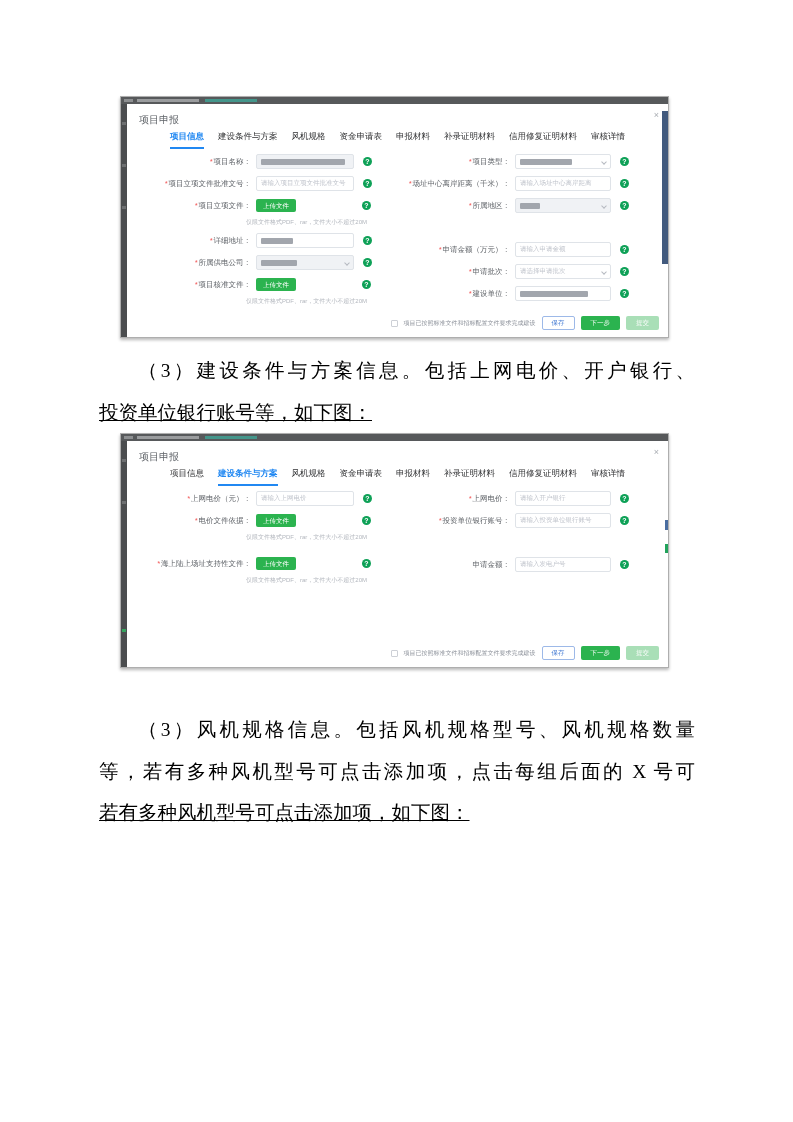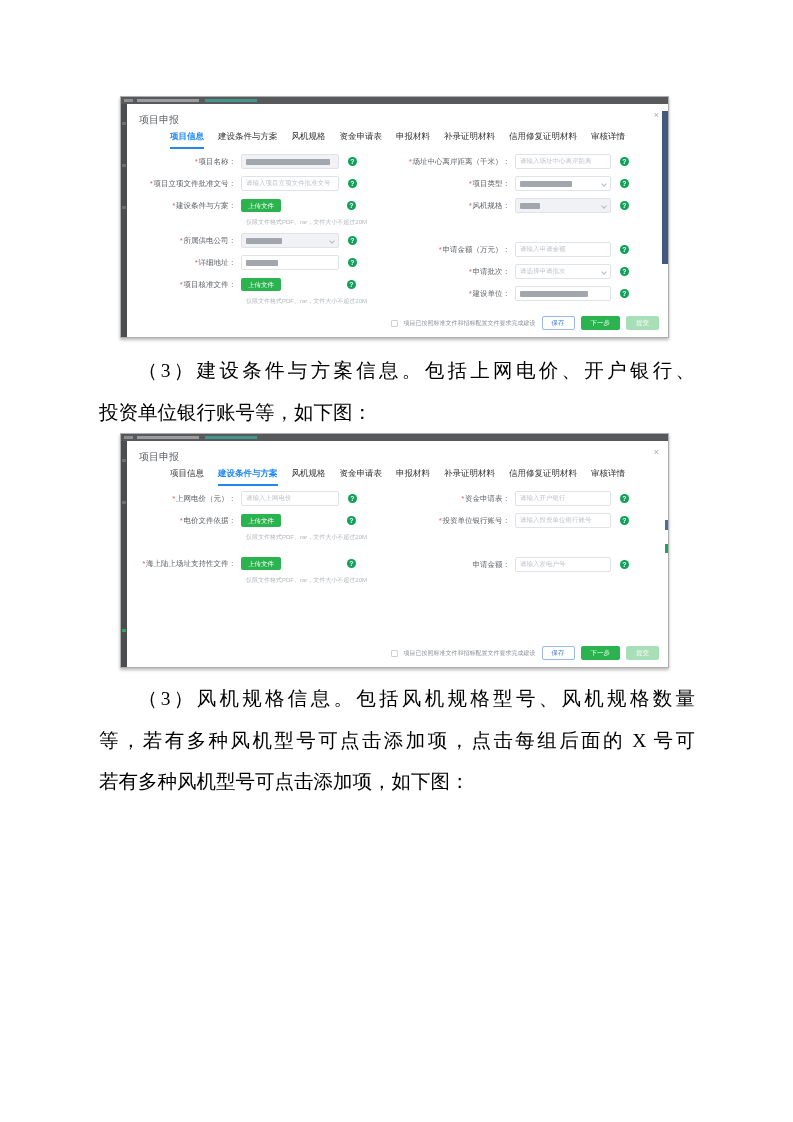--- a/index.html
+++ b/index.html
@@ -1,24 +1,24 @@
 <!DOCTYPE html>
 <html><head>
 <meta charset="utf-8">
 <style>
   * { margin:0; padding:0; box-sizing:border-box; }
   html,body { width:793px; height:1122px; background:#ffffff; font-family:"Liberation Sans","DejaVu Sans",sans-serif; position:relative; }
 
   
   .para { position:absolute; left:99px; width:596px; font-family:"Liberation Serif","DejaVu Serif",serif; color:#000; font-size:19.5px; line-height:41.5px; }
   .para .jline { text-align:justify; text-align-last:justify; }
-  .para .lastline { text-align:left; text-align-last:left; }
+  .para .lastline { text-align:left; text-align-last:left;text-decoration:underline; }
   .para .indent { text-indent:2em; }
   #para2 { top:350px; }
-  #para3 { top:678px; }
+  #para3 { top:709px; }
 
   
   .shot { position:absolute; left:120px; width:549px; background:#fff; border:1px solid #aeaeae; box-shadow:0 2px 3px rgba(0,0,0,.28); overflow:hidden; }
   #shot1 { top:96px; height:242px; }
   #shot2 { top:433px; height:235px; }
 
   .chrome-top { position:absolute; left:0; top:0; right:0; height:7px; background:#57595b; }
   .chrome-top .smear1 { position:absolute; left:3px; top:2px; width:9px; height:3px; background:#8d8f91; }
   .chrome-top .smear2 { position:absolute; left:16px; top:2px; width:62px; height:3px; background:#9a9c9e; }
   .chrome-top .smear3 { position:absolute; left:84px; top:2px; width:52px; height:3px; background:#44968b; }
@@ -33,21 +33,21 @@
   .tabs { position:absolute; left:0; right:0; top:27px; display:flex; justify-content:center; gap:14px; font-size:8.5px; color:#303133; }
   .tab { padding-bottom:4px; white-space:nowrap; cursor:pointer;font-family:Liberation Mono, monospace; }
   .tab.active { color:#2188f2; font-weight:bold; border-bottom:2px solid #2188f2; }
 
   .form { position:absolute; left:0; right:0; top:50px; display:flex; }
   .col { display:flex; flex-direction:column; }
   .col.cleft { width:252px; }
   .col.cright { flex:1; }
   .frow { display:flex; align-items:center; height:15px; margin-bottom:7px; }
   .lbl { font-size:7.5px; color:#5f6368; text-align:right; padding-right:5px; flex-shrink:0; white-space:nowrap; }
-  .cleft .lbl { width:114px; }
+  .cleft .lbl { width:129px; }
   .cright .lbl { width:136px; }
   .req { color:#f25b5b; margin-right:1px; }
   .ctrl { width:98px; height:15px; border:1px solid #dfe3e8; border-radius:2px; background:#fff; display:flex; align-items:center; padding:0 4px; position:relative; }
   .cright .ctrl { width:96px; }
   .ctrl.disabled { background:#f0f2f5; }
   .ph { font-size:6.5px; color:#c0c4cc; white-space:nowrap; overflow:hidden; }
   .redact { height:6px; border-radius:1px; background:#a2a6ad; }
   .caret { position:absolute; right:4px; top:5px; width:4px; height:4px; border-right:1px solid #b6bac1; border-bottom:1px solid #b6bac1; transform:rotate(45deg); }
   .qicon { width:9px; height:9px; border-radius:50%; background:#0ea157; color:#fff; font-size:7px; font-weight:bold; display:flex; align-items:center; justify-content:center; margin-left:9px; flex-shrink:0; cursor:pointer; }
   .upload-btn { background:#2bb34f; color:#fff; font-size:6.5px; padding:0 7px; height:13px; line-height:13px; border-radius:2px; border:none; cursor:pointer; white-space:nowrap; }
@@ -105,66 +105,66 @@
           <span class="qicon">?</span>
         </div>
         <div class="frow">
           <span class="lbl"><i class="req">*</i><span>项目立项文件批准文号：</span></span>
           <span class="ctrl">
               <span class="ph">请输入项目立项文件批准文号</span>
             </span>
           <span class="qicon">?</span>
         </div>
         <div class="frow">
-          <span class="lbl"><i class="req">*</i><span>建设条件与方案：</span></span>
+          <span class="lbl"><i class="req">*</i><span>项目立项文件：</span></span>
           <button class="upload-btn">上传文件</button>
           <span class="qicon" style="margin-left:66px">?</span>
         </div>
         <div class="note">仅限文件格式PDF、rar，文件大小不超过20M</div>
+        <div class="frow">
+          <span class="lbl"><i class="req">*</i><span>详细地址：</span></span>
+          <span class="ctrl">
+              <span class="redact" style="width:32px"></span>
+            </span>
+          <span class="qicon">?</span>
+        </div>
         <div class="frow">
           <span class="lbl"><i class="req">*</i><span>所属供电公司：</span></span>
           <span class="ctrl disabled">
               <span class="redact" style="width:36px"></span>
               <i class="caret"></i>
             </span>
           <span class="qicon">?</span>
         </div>
         <div class="frow">
-          <span class="lbl"><i class="req">*</i><span>详细地址：</span></span>
-          <span class="ctrl">
-              <span class="redact" style="width:32px"></span>
-            </span>
-          <span class="qicon">?</span>
-        </div>
-        <div class="frow">
           <span class="lbl"><i class="req">*</i><span>项目核准文件：</span></span>
           <button class="upload-btn">上传文件</button>
           <span class="qicon" style="margin-left:66px">?</span>
         </div>
         <div class="note">仅限文件格式PDF、rar，文件大小不超过20M</div>
       </div>
 
       <div class="col cright">
         <div class="frow">
-          <span class="lbl"><i class="req">*</i><span>场址中心离岸距离（千米）：</span></span>
-          <span class="ctrl">
-              <span class="ph">请输入场址中心离岸距离</span>
-            </span>
-          <span class="qicon">?</span>
-        </div>
-        <div class="frow">
           <span class="lbl"><i class="req">*</i><span>项目类型：</span></span>
           <span class="ctrl">
               <span class="redact" style="width:52px"></span>
               <i class="caret"></i>
             </span>
           <span class="qicon">?</span>
         </div>
         <div class="frow">
-          <span class="lbl"><i class="req">*</i><span>风机规格：</span></span>
+          <span class="lbl"><i class="req">*</i><span>场址中心离岸距离（千米）：</span></span>
+          <span class="ctrl">
+              <span class="ph">请输入场址中心离岸距离</span>
+            </span>
+          <span class="qicon">?</span>
+        </div>
+        <div class="frow">
+          <span class="lbl"><i class="req">*</i><span>所属地区：</span></span>
           <span class="ctrl disabled">
               <span class="redact" style="width:20px"></span>
               <i class="caret"></i>
             </span>
           <span class="qicon">?</span>
         </div>
         <div style="height:22px"></div>
         <div class="frow">
           <span class="lbl"><i class="req">*</i><span>申请金额（万元）：</span></span>
           <span class="ctrl">
@@ -252,21 +252,21 @@
         <div class="frow">
           <span class="lbl"><i class="req">*</i><span>海上陆上场址支持性文件：</span></span>
           <button class="upload-btn">上传文件</button>
           <span class="qicon" style="margin-left:66px">?</span>
         </div>
         <div class="note">仅限文件格式PDF、rar，文件大小不超过20M</div>
       </div>
 
       <div class="col cright">
         <div class="frow">
-          <span class="lbl"><i class="req">*</i><span>资金申请表：</span></span>
+          <span class="lbl"><i class="req">*</i><span>上网电价：</span></span>
           <span class="ctrl">
               <span class="ph">请输入开户银行</span>
             </span>
           <span class="qicon">?</span>
         </div>
         <div class="frow">
           <span class="lbl"><i class="req">*</i><span>投资单位银行账号：</span></span>
           <span class="ctrl">
               <span class="ph">请输入投资单位银行账号</span>
             </span>

